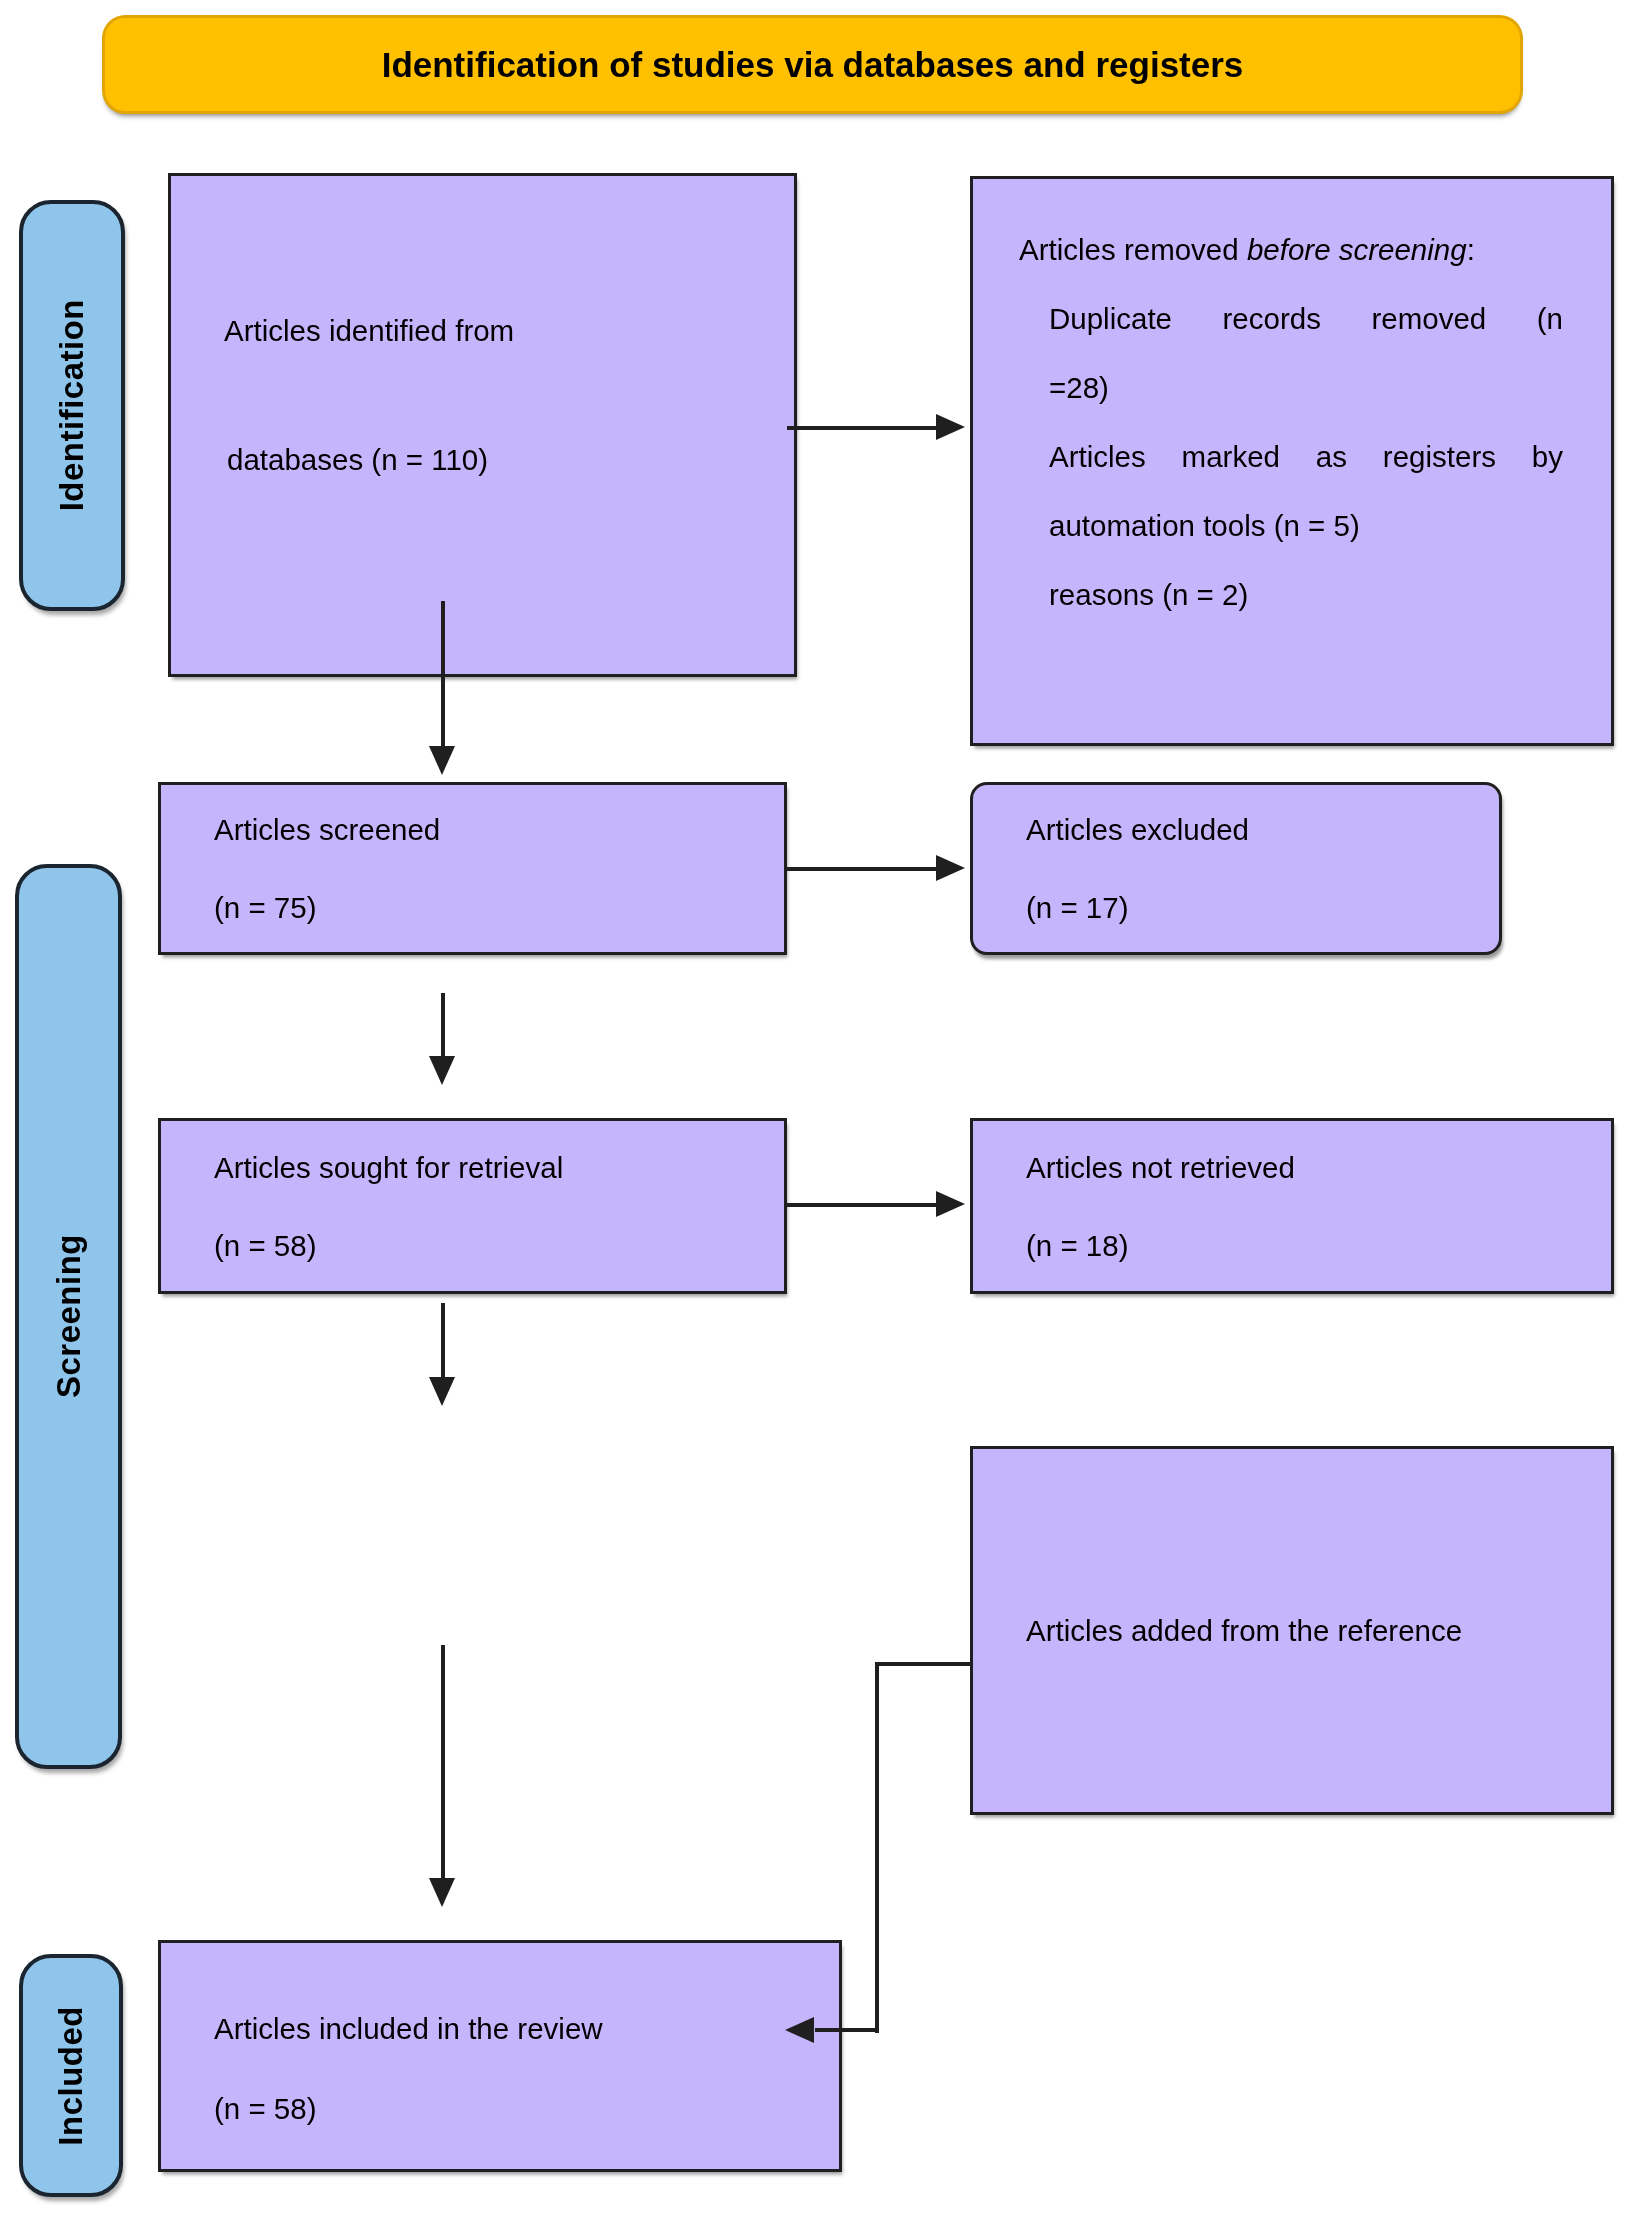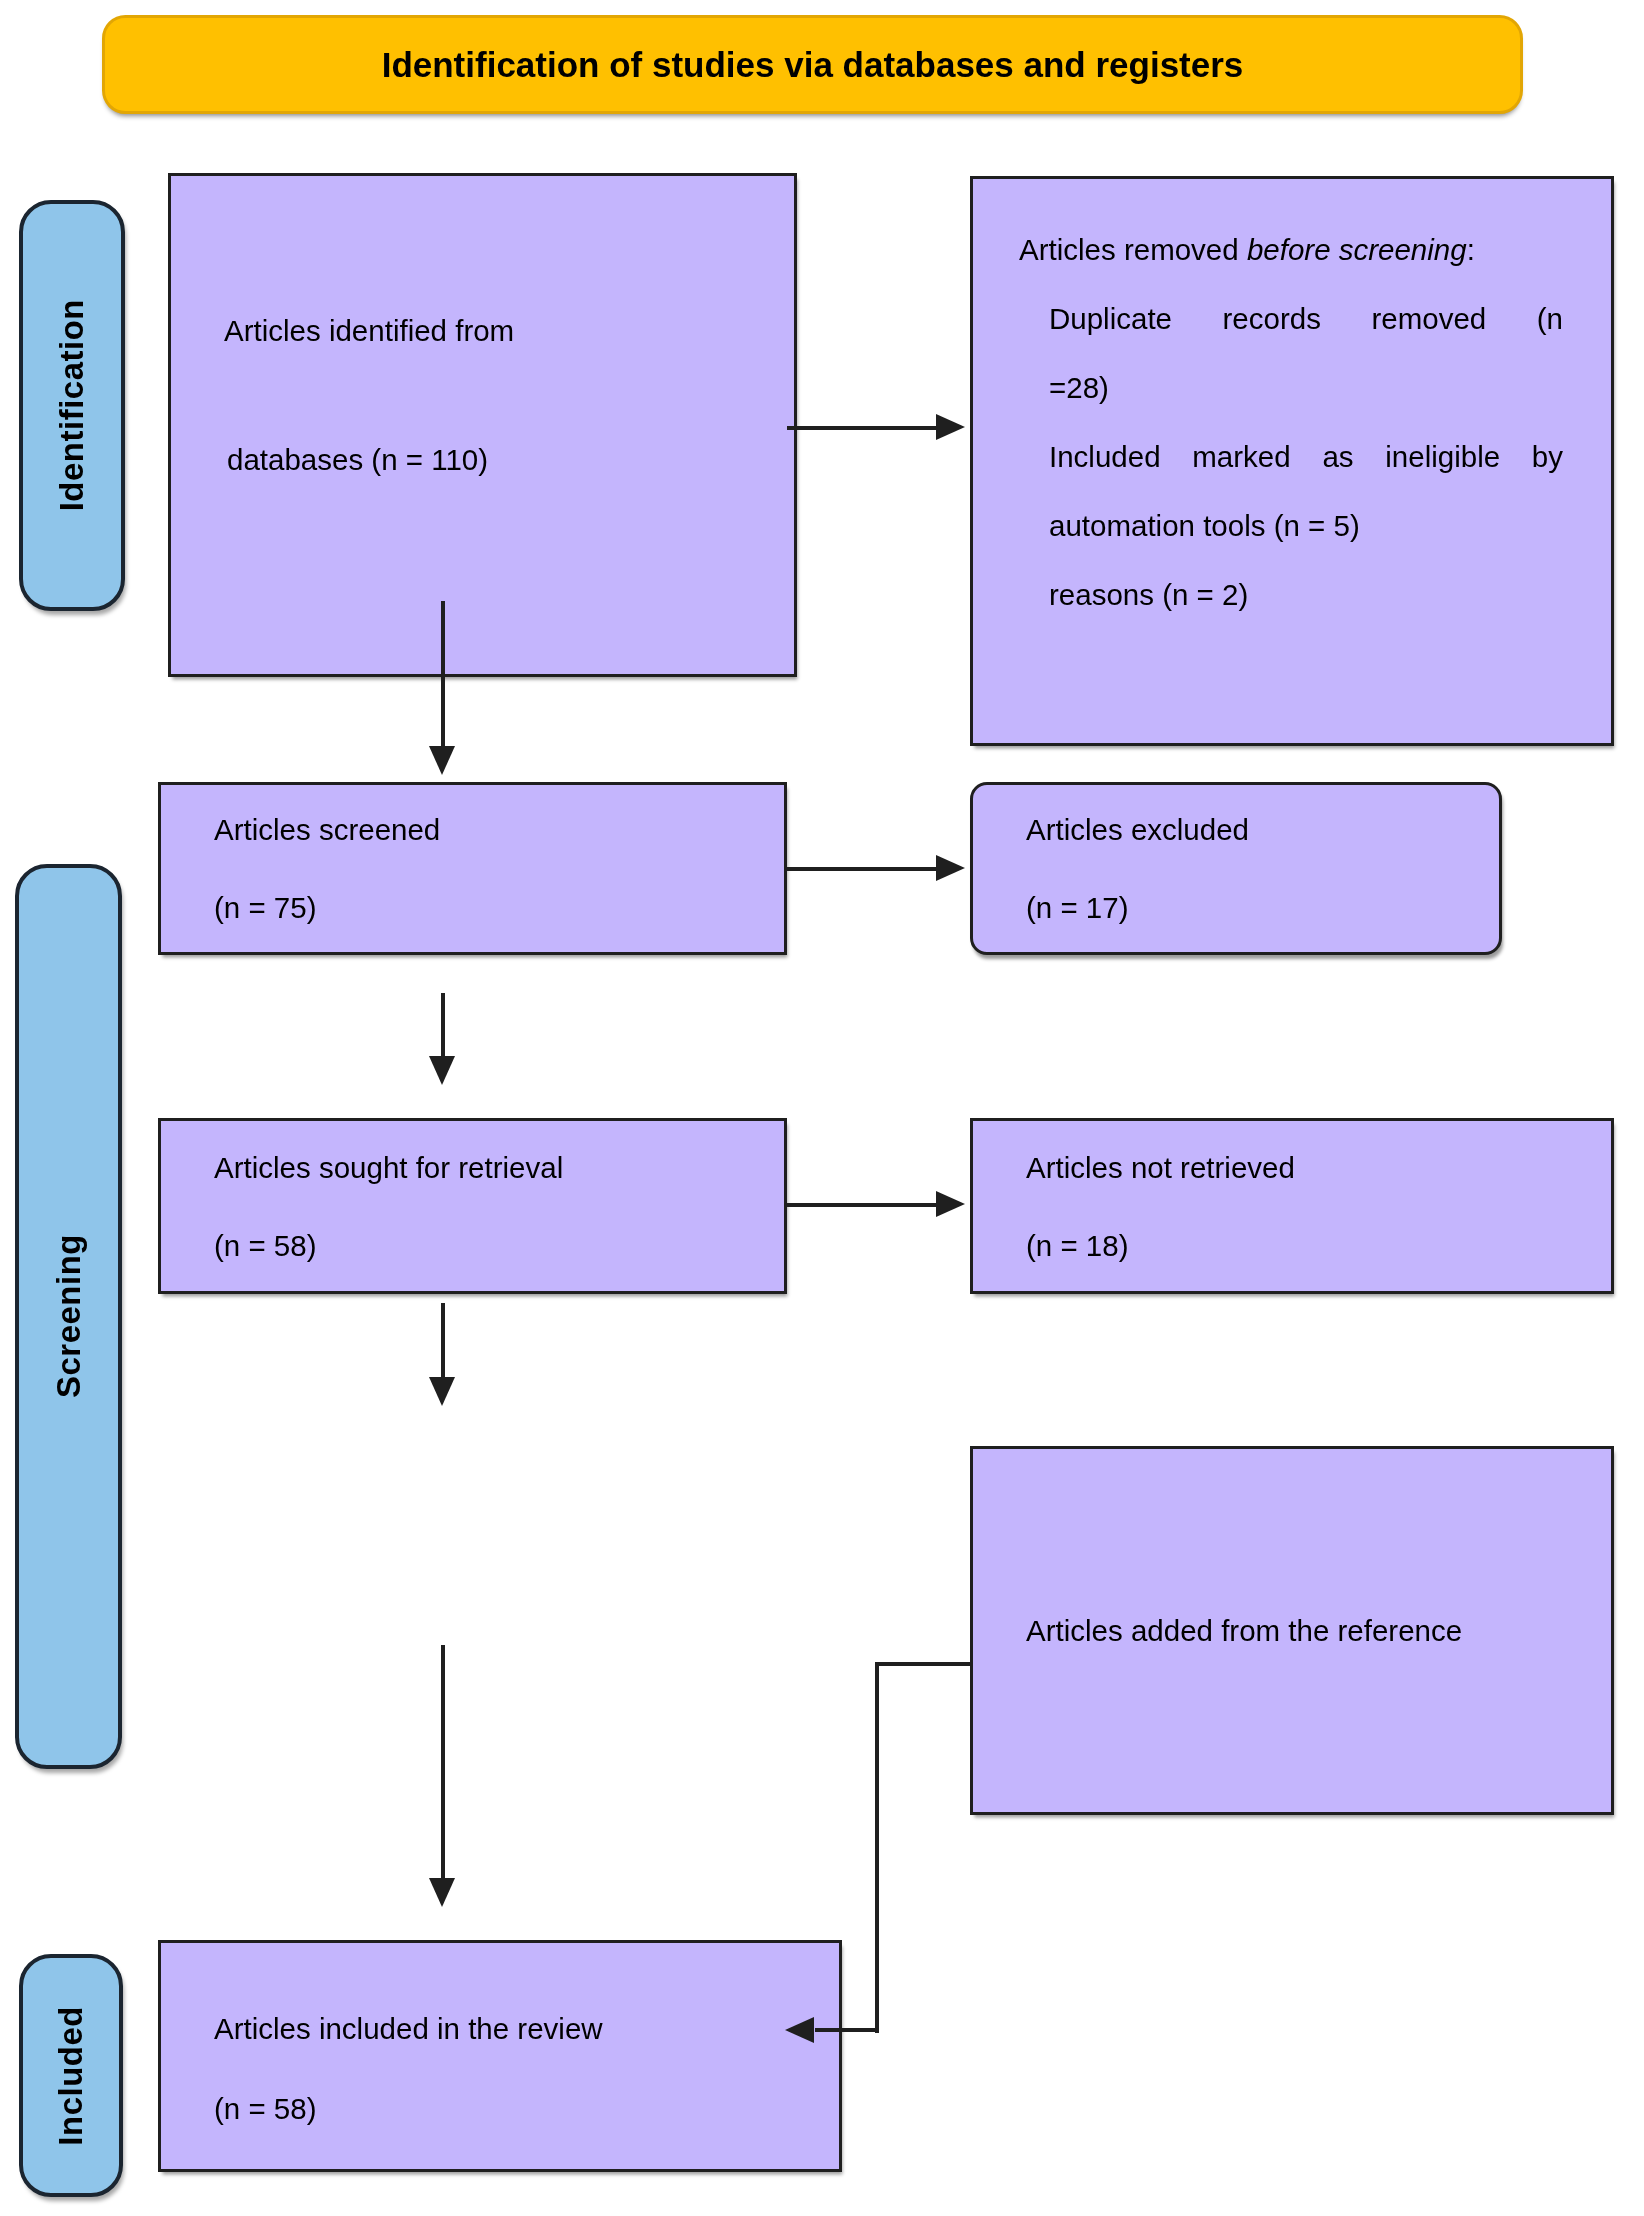--- a/index.html
+++ b/index.html
@@ -81,21 +81,21 @@
 
   <div class="wbox" id="b-identified">
     <div class="ln">Articles identified from</div>
     <div class="ln indent">databases (n = 110)</div>
   </div>
 
   <div class="wbox" id="b-removed">
     <div class="ln t-title"><span>Articles removed </span><span class="it">before screening</span><span>:</span></div>
     <div class="ln t-item just">Duplicate records removed (n</div>
     <div class="ln t-item">=28)</div>
-    <div class="ln t-item just">Included marked as ineligible by</div>
+    <div class="ln t-item just">Articles marked as registers by</div>
     <div class="ln t-item">automation tools (n = 5)</div>
     <div class="ln t-item">reasons (n = 2)</div>
   </div>
 
   <div class="wbox" id="b-screened">
     <div class="ln">Articles screened</div>
     <div class="ln">(n = 75)</div>
   </div>
 
   <div class="wbox" id="b-excluded">

